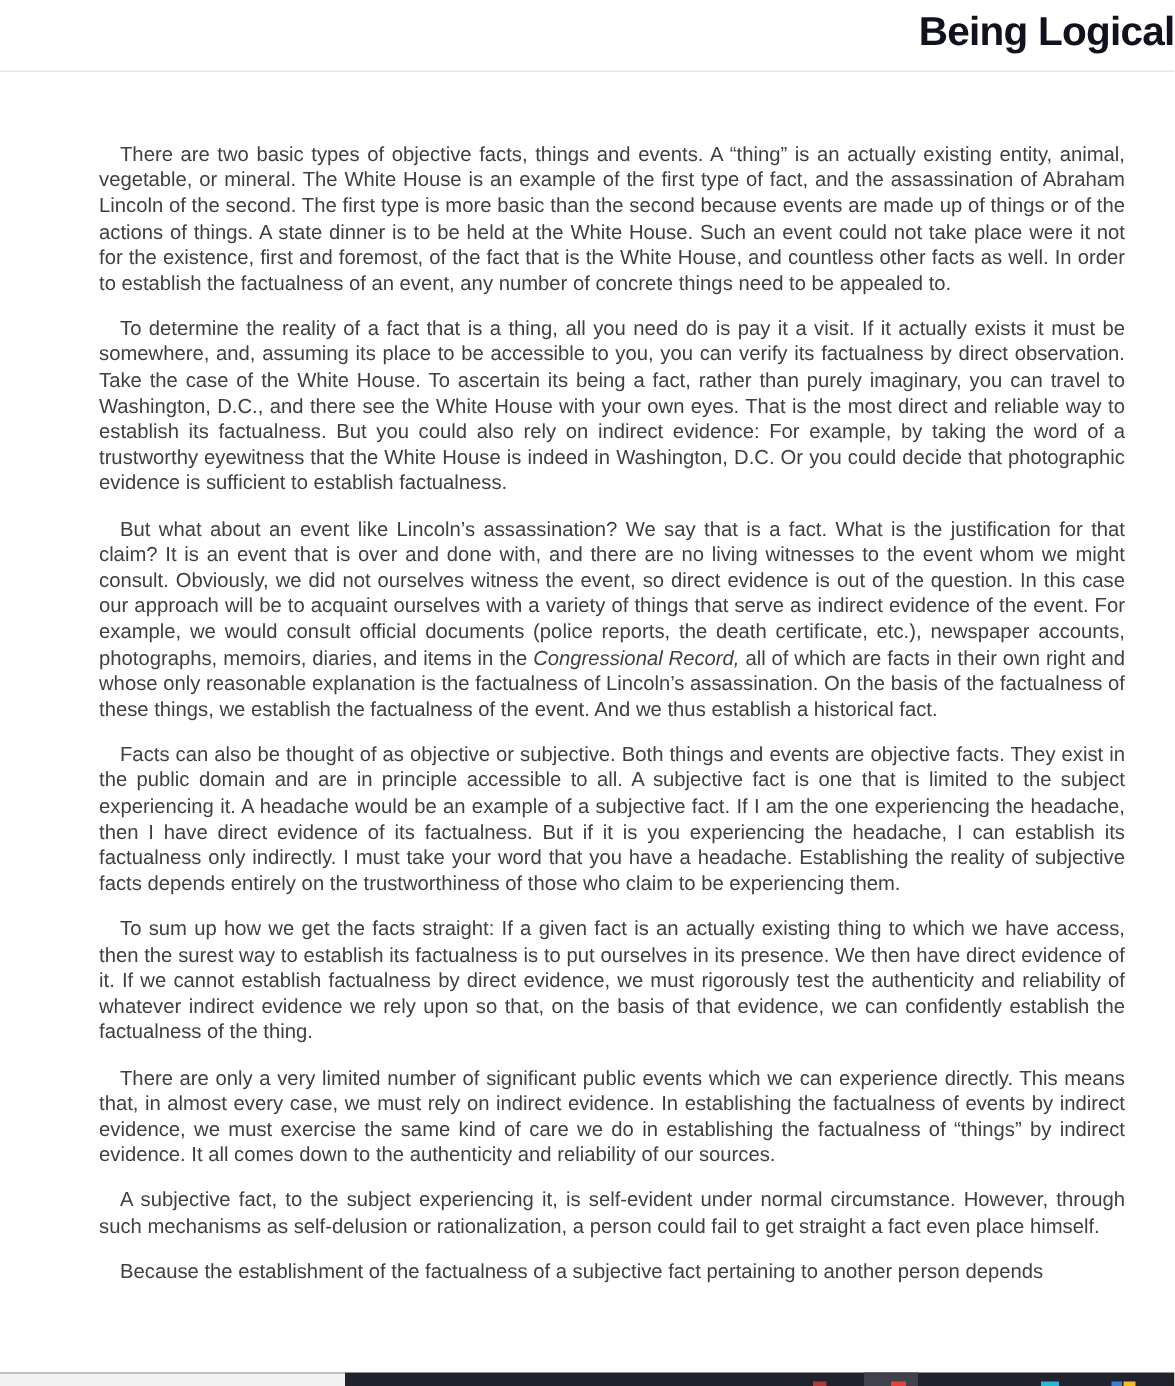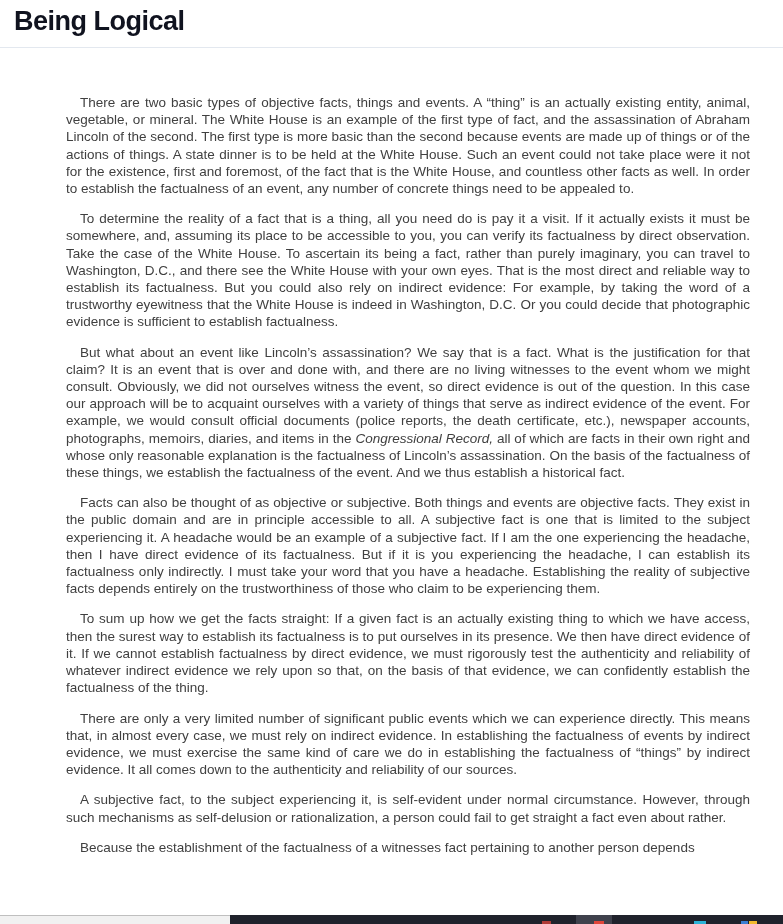--- a/index.html
+++ b/index.html
@@ -18,20 +18,21 @@
     border-bottom: 1px solid #e3e8ef;
   }
   .reader-title {
     margin: 0;
     padding: 6px 0 0 14px;
     font-size: 27px;
     font-weight: 700;
     letter-spacing: -0.5px;
     color: #10131f;
     font-family: "Liberation Sans", sans-serif;
+    text-align: right;
   }
   .doc-content {
     height: 866px;
     overflow: hidden;
     padding: 46px 33px 0 66px;
     font-size: 13.5px;
     line-height: 17.2px;
     text-align: justify;
     color: #404040;
   }
@@ -69,22 +70,22 @@
   <h1 class="reader-title">Being Logical</h1>
 </div>
 
 <div class="doc-content">
   <p>There are two basic types of objective facts, things and events. A “thing” is an actually existing entity, animal, vegetable, or mineral. The White House is an example of the first type of fact, and the assassination of Abraham Lincoln of the second. The first type is more basic than the second because events are made up of things or of the actions of things. A state dinner is to be held at the White House. Such an event could not take place were it not for the existence, first and foremost, of the fact that is the White House, and countless other facts as well. In order to establish the factualness of an event, any number of concrete things need to be appealed to.</p>
   <p>To determine the reality of a fact that is a thing, all you need do is pay it a visit. If it actually exists it must be somewhere, and, assuming its place to be accessible to you, you can verify its factualness by direct observation. Take the case of the White House. To ascertain its being a fact, rather than purely imaginary, you can travel to Washington, D.C., and there see the White House with your own eyes. That is the most direct and reliable way to establish its factualness. But you could also rely on indirect evidence: For example, by taking the word of a trustworthy eyewitness that the White House is indeed in Washington, D.C. Or you could decide that photographic evidence is sufficient to establish factualness.</p>
   <p><span>But what about an event like Lincoln’s assassination? We say that is a fact. What is the justification for that claim? It is an event that is over and done with, and there are no living witnesses to the event whom we might consult. Obviously, we did not ourselves witness the event, so direct evidence is out of the question. In this case our approach will be to acquaint ourselves with a variety of things that serve as indirect evidence of the event. For example, we would consult official documents (police reports, the death certificate, etc.), newspaper accounts, photographs, memoirs, diaries, and items in the </span><em>Congressional Record,</em><span> all of which are facts in their own right and whose only reasonable explanation is the factualness of Lincoln’s assassination. On the basis of the factualness of these things, we establish the factualness of the event. And we thus establish a historical fact.</span></p>
   <p>Facts can also be thought of as objective or subjective. Both things and events are objective facts. They exist in the public domain and are in principle accessible to all. A subjective fact is one that is limited to the subject experiencing it. A headache would be an example of a subjective fact. If I am the one experiencing the headache, then I have direct evidence of its factualness. But if it is you experiencing the headache, I can establish its factualness only indirectly. I must take your word that you have a headache. Establishing the reality of subjective facts depends entirely on the trustworthiness of those who claim to be experiencing them.</p>
   <p>To sum up how we get the facts straight: If a given fact is an actually existing thing to which we have access, then the surest way to establish its factualness is to put ourselves in its presence. We then have direct evidence of it. If we cannot establish factualness by direct evidence, we must rigorously test the authenticity and reliability of whatever indirect evidence we rely upon so that, on the basis of that evidence, we can confidently establish the factualness of the thing.</p>
   <p>There are only a very limited number of significant public events which we can experience directly. This means that, in almost every case, we must rely on indirect evidence. In establishing the factualness of events by indirect evidence, we must exercise the same kind of care we do in establishing the factualness of “things” by indirect evidence. It all comes down to the authenticity and reliability of our sources.</p>
-  <p>A subjective fact, to the subject experiencing it, is self-evident under normal circumstance. However, through such mechanisms as self-delusion or rationalization, a person could fail to get straight a fact even about rather.</p>
-  <p>Because the establishment of the factualness of a witnesses fact pertaining to another person depends</p>
+  <p>A subjective fact, to the subject experiencing it, is self-evident under normal circumstance. However, through such mechanisms as self-delusion or rationalization, a person could fail to get straight a fact even place himself.</p>
+  <p>Because the establishment of the factualness of a subjective fact pertaining to another person depends</p>
 </div>
 
 <div class="taskbar">
   <div class="tb-search"></div>
   <div>
       <div class="tb-ic" style="left: 542px; width: 9px; height: 3px; background: rgb(176, 58, 55);"></div>
       <div class="tb-ic" style="left: 576px; width: 36px; height: 9px; background: rgb(63, 65, 76);"></div>
       <div class="tb-ic" style="left: 594px; width: 10px; height: 3px; background: rgb(224, 69, 58);"></div>
       <div class="tb-ic" style="left: 694px; width: 12px; height: 3px; background: rgb(43, 179, 216);"></div>
       <div class="tb-ic" style="left: 741px; width: 7px; height: 3px; background: rgb(59, 127, 212);"></div>

